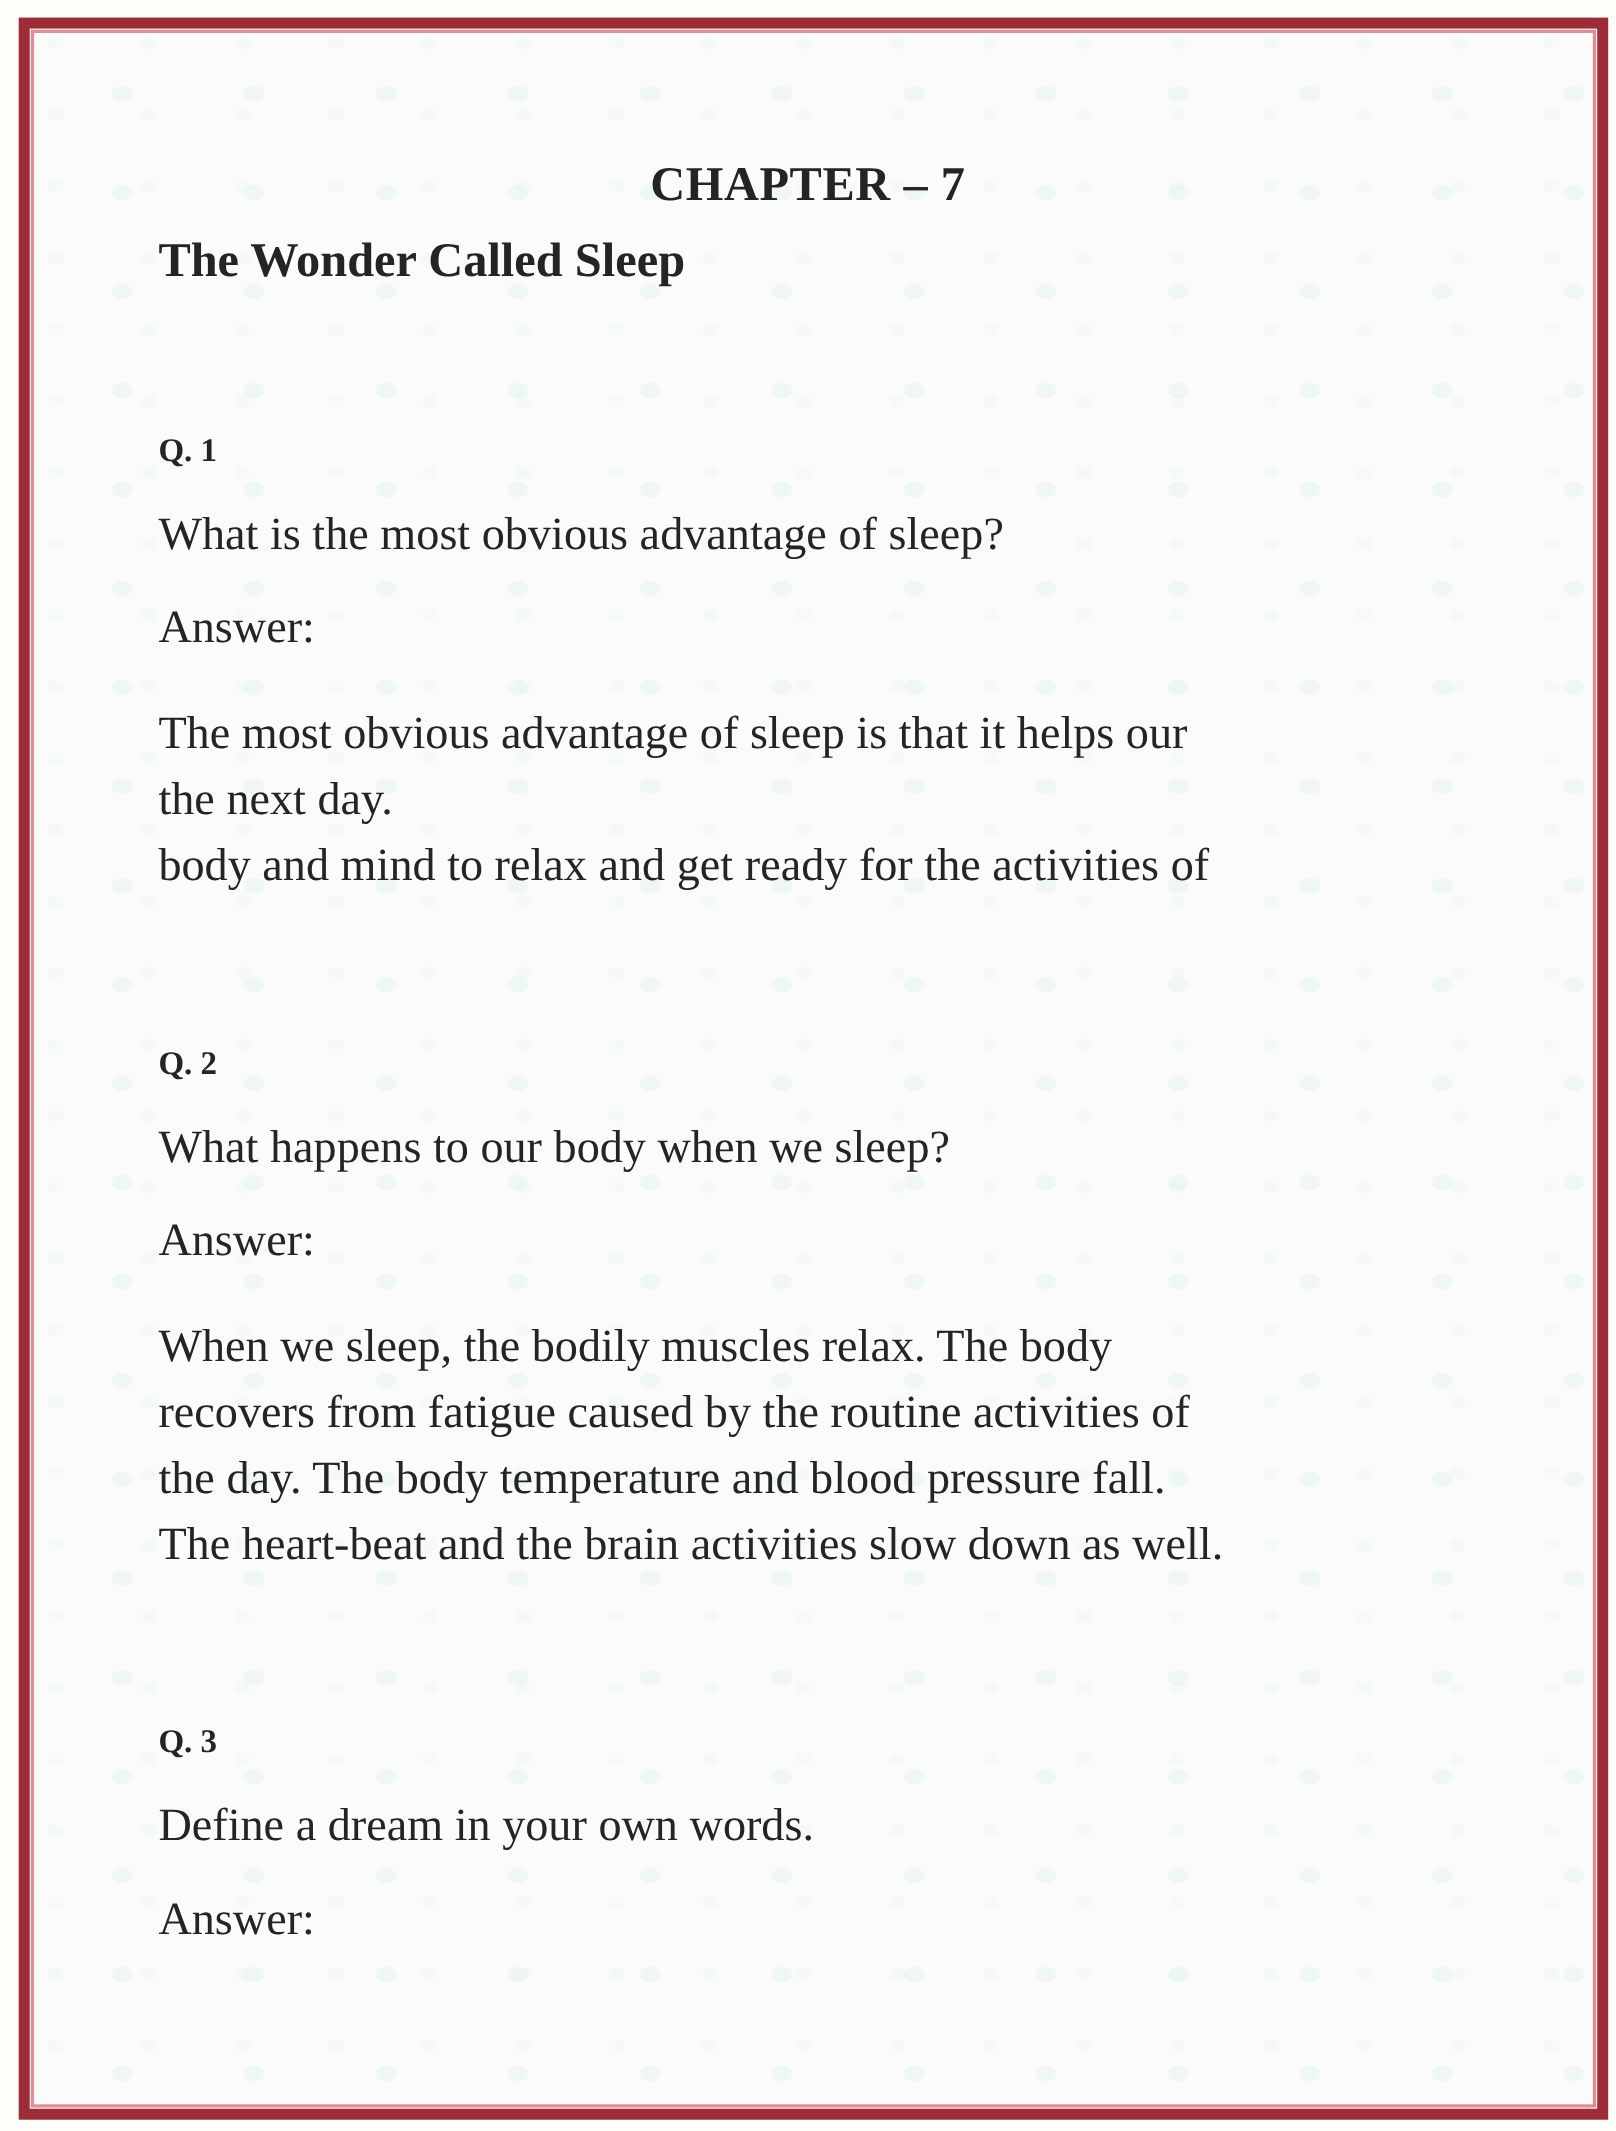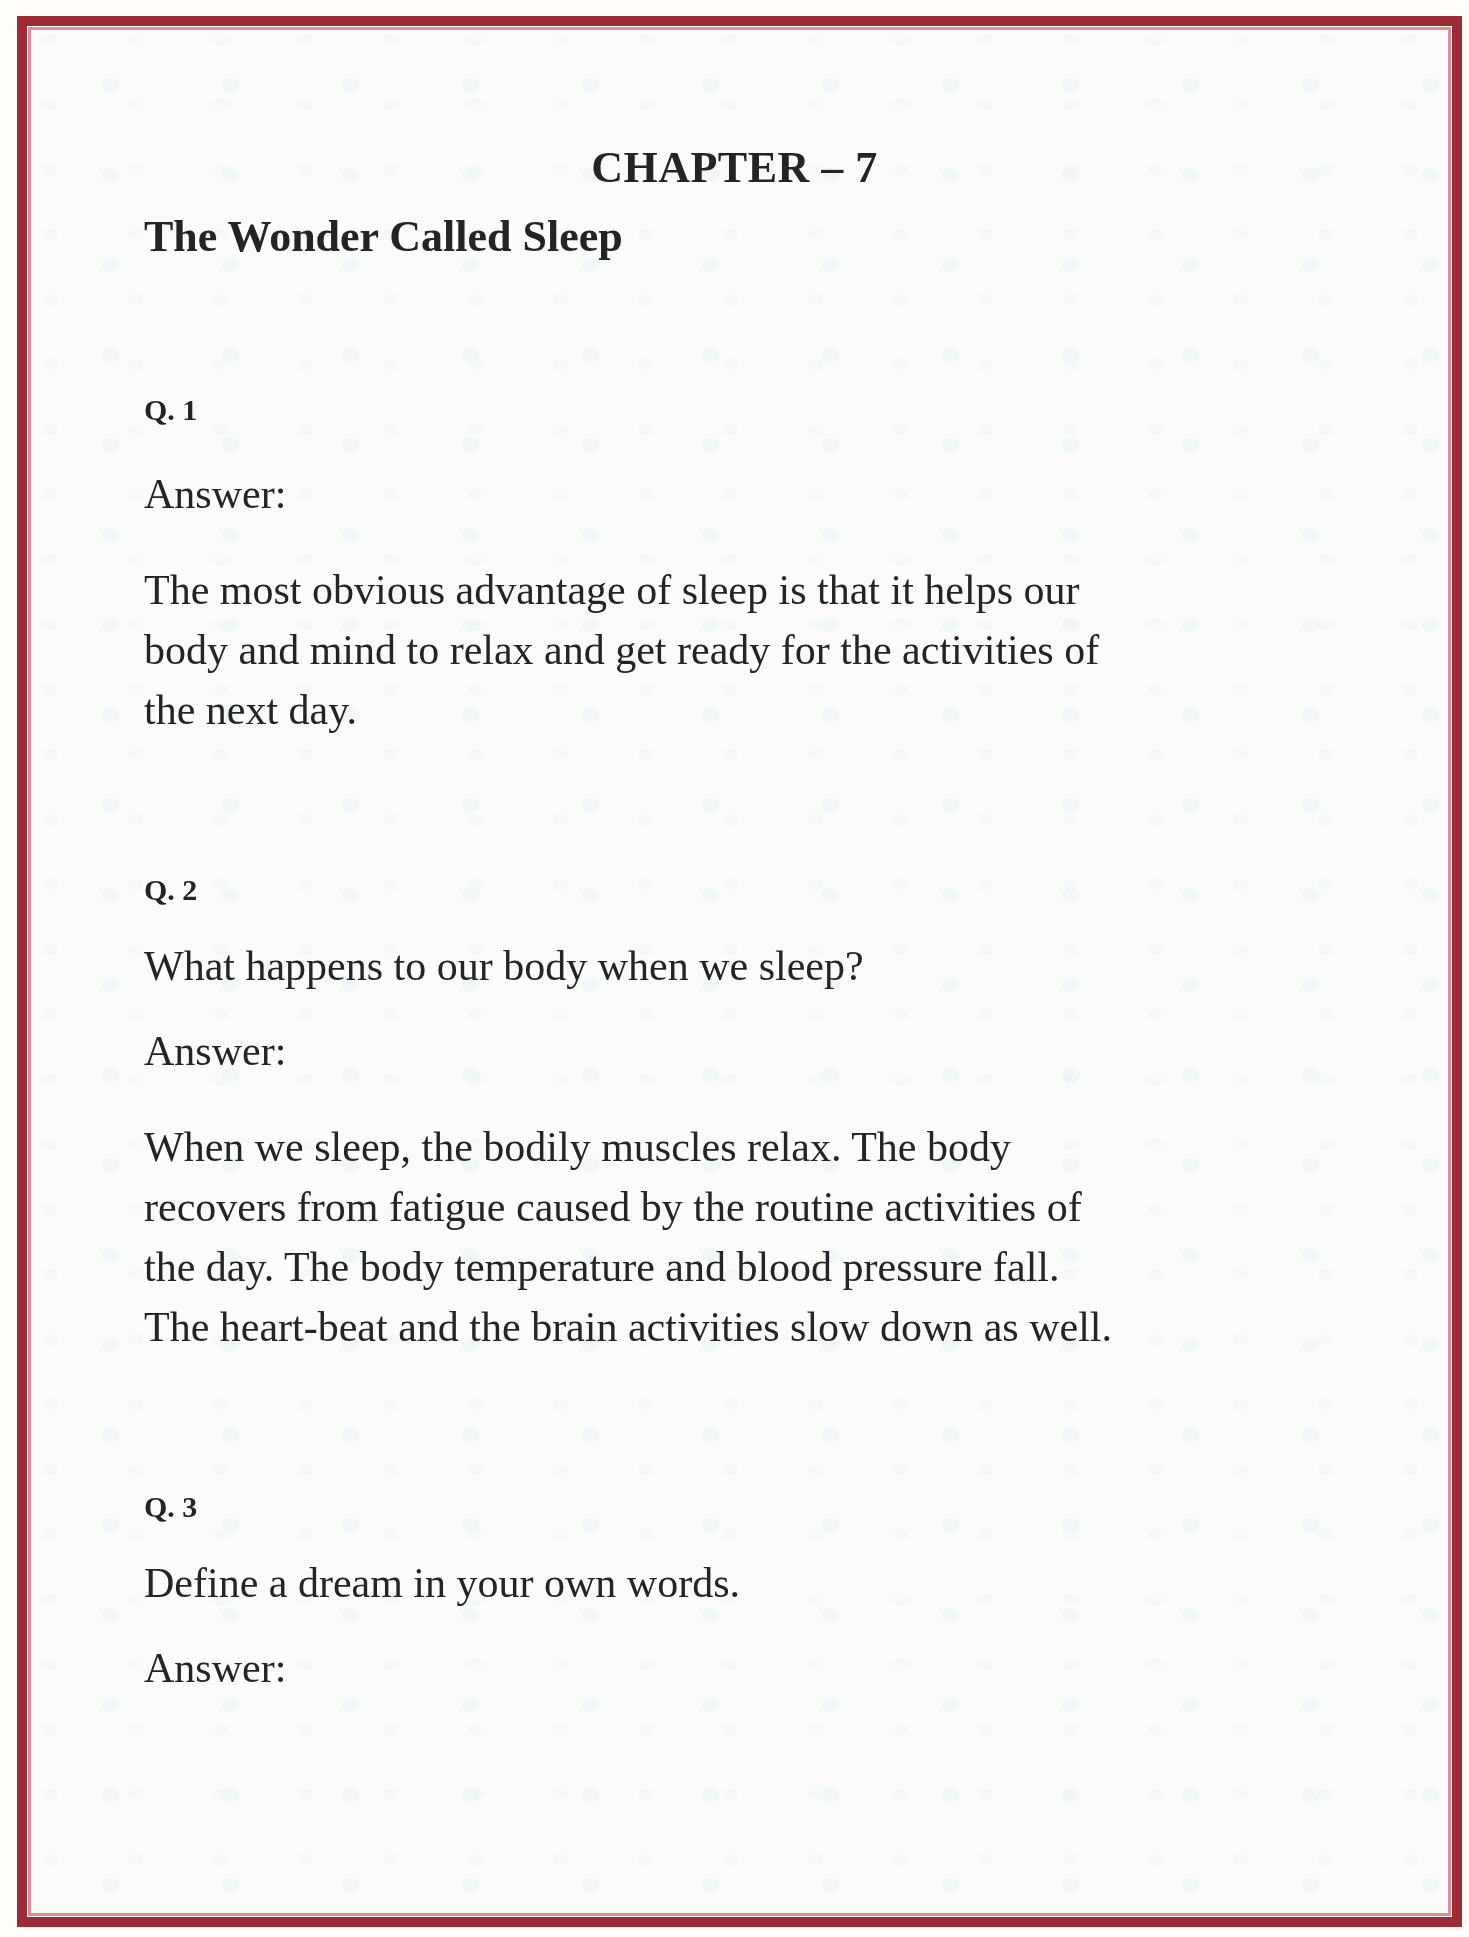--- a/index.html
+++ b/index.html
@@ -58,25 +58,26 @@
 
 <div class="frame-outer">
   <div class="frame-inner">
     <div class="content">
 
       <h1 class="doc-title">CHAPTER – 7</h1>
       <h2 class="doc-subtitle">The Wonder Called Sleep</h2>
 
       <section class="qblock">
         <div class="qlabel">Q. 1</div>
+        <div class="qtext">What is the most obvious advantage of sleep?</div>
         <div class="alabel">Answer:</div>
         <div class="apara">
           <div class="aline">The most obvious advantage of sleep is that it helps our</div>
+          <div class="aline">the next day.</div>
           <div class="aline">body and mind to relax and get ready for the activities of</div>
-          <div class="aline">the next day.</div>
         </div>
       </section>
 
       <section class="qblock">
         <div class="qlabel">Q. 2</div>
         <div class="qtext">What happens to our body when we sleep?</div>
         <div class="alabel">Answer:</div>
         <div class="apara">
           <div class="aline">When we sleep, the bodily muscles relax. The body</div>
           <div class="aline">recovers from fatigue caused by the routine activities of</div>

